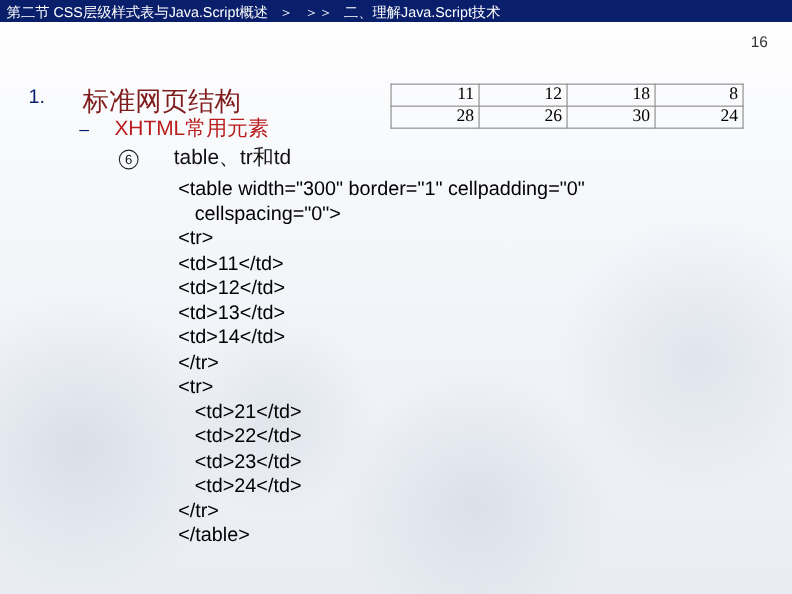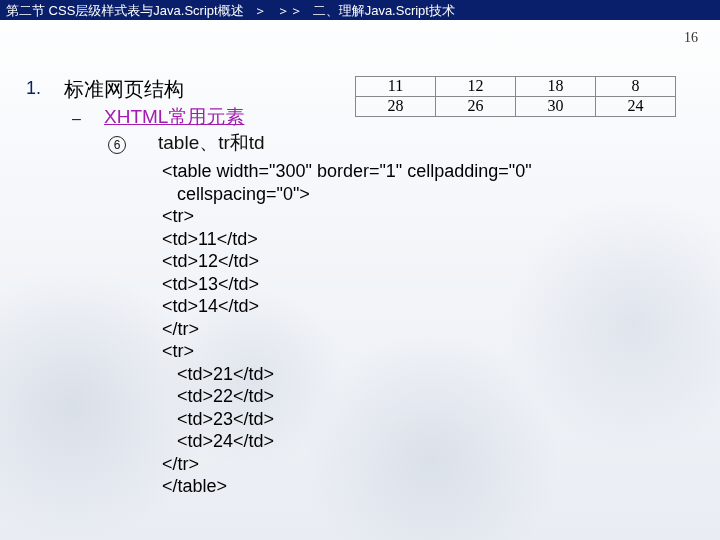--- a/index.html
+++ b/index.html
@@ -24,32 +24,32 @@
   }
   .crumb .sep { color: #fff; }
   .content { position: relative; padding: 40px 0 0 0; }
   .num1 {
     position: absolute;
     left: 26px; top: 58px;
     color: #0a1f6b; font-size: 18px; font-weight: 400;
   }
   .h1 {
     position: absolute;
-    left: 64px; top: 56px;
-    color: #000000; font-size: 20px;
+    left: 75px; top: 56px;
+    color: #7f1d1d; font-size: 24px;
   }
   .dash {
     position: absolute;
     left: 72px; top: 90px;
     color: #0a1f6b; font-size: 16px;
   }
   .h2 {
     position: absolute;
     left: 104px; top: 84px;
-    color: #a21caf; font-size: 19px; text-decoration: underline;
+    color: #b91c1c; font-size: 19px;
   }
   .circ {
     position: absolute;
     left: 108px; top: 116px;
     width: 18px; height: 18px;
     border: 1.2px solid #222; border-radius: 50%;
     font-size: 12px; line-height: 16px; text-align: center;
     color: #111;
   }
   .h3 {
@@ -62,36 +62,36 @@
     left: 355px; top: 56px;
     border-collapse: collapse;
     font-family: "Times New Roman", serif;
     font-size: 16px;
     color: #000;
   }
   .example-table td {
     border: 1px solid #888;
     width: 80px;
     padding: 0 4px 1px 4px;
-    text-align: center;
+    text-align: right;
     height: 20px;
   }
   .code {
     position: absolute;
     left: 162px; top: 140px;
     font-family: Arial, sans-serif;
     font-size: 18px;
     color: #000;
     line-height: 1.25;
     white-space: pre;
   }
   .pagenum {
     position: absolute;
     right: 22px; bottom: 14px;
-    font-size: 14px; color: #333; font-family: Liberation Serif, serif;
+    font-size: 14px; color: #333;
   }
 </style>
 </head>
 <body>
 
 <div class="crumb">
   <span>第二节 CSS层级样式表与Java.Script概述</span>
   <span class="sep">＞</span>
   <span class="sep">＞＞</span>
   <span>二、理解Java.Script技术</span>

